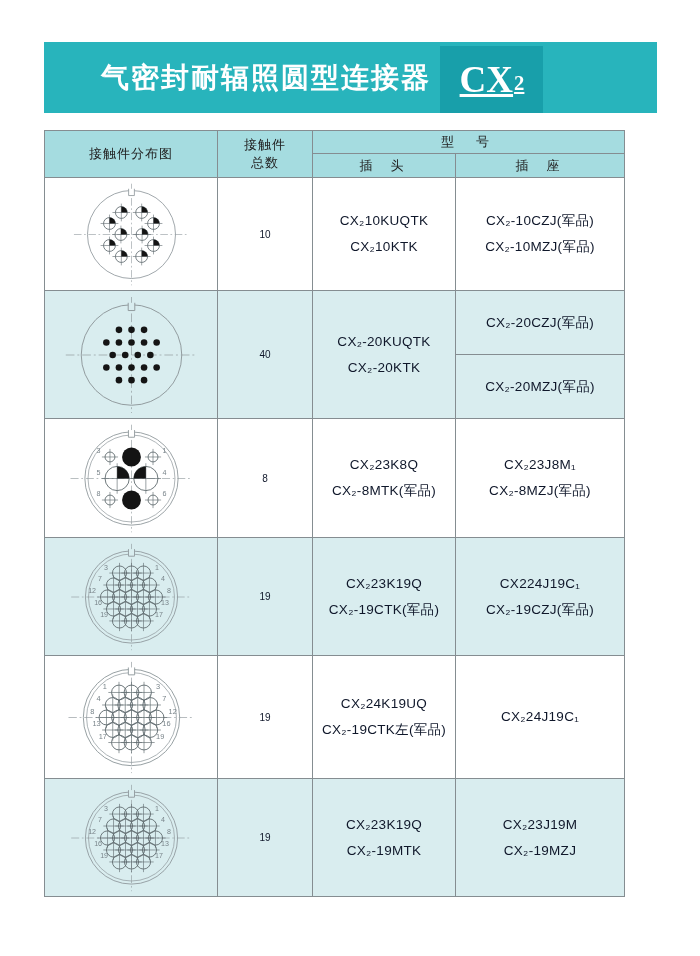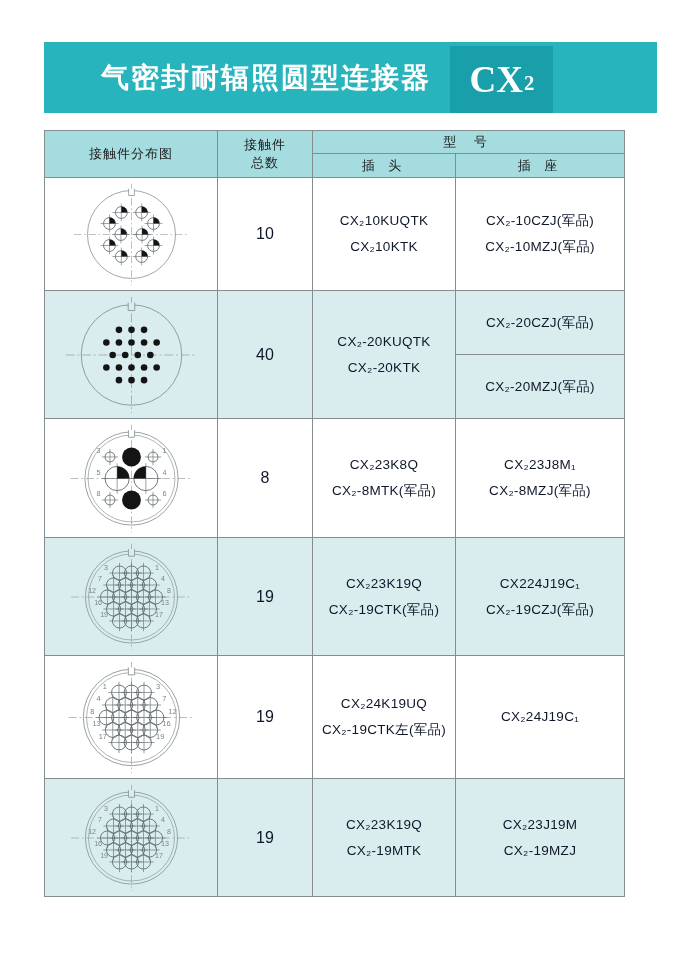--- a/index.html
+++ b/index.html
@@ -1,36 +1,36 @@
 <!DOCTYPE html>
 <html><head>
 <meta charset="utf-8">
 <style>
   html,body{margin:0;padding:0}
   body{width:700px;height:956px;background:#ffffff;position:relative;overflow:hidden;
        font-family:"Liberation Sans",sans-serif;}
   .banner{position:absolute;left:44px;top:42px;width:613px;height:71px;background:#28b4bc;
           display:flex;align-items:center;text-align:center;}
   .banner-title{margin-left:57px;color:#ffffff;font-size:28px;font-weight:bold;letter-spacing:2px;}
-  .model-box{position:absolute;left:406px;bottom:0;width:103px;height:67px;background:#189faa;
+  .model-box{position:absolute;left:396px;bottom:0;width:103px;height:67px;background:#189faa;
              color:#ffffff;display:flex;align-items:center;justify-content:center;
-             font-family:"Liberation Serif",serif;font-size:37px;font-weight:bold;}
+             font-family:"Liberation Serif",serif;font-size:37px;font-weight:bold;text-decoration:underline;}
   .model-box sub{font-size:0.56em;line-height:0;position:relative;bottom:-3px;left:1px;}
   table.catalog{position:absolute;left:44px;top:130px;width:580px;border-collapse:collapse;
           table-layout:fixed;border:1px solid #15803d;}
   .catalog th,.catalog td{border:1px solid #858d91;}
   thead th{background:#a5dce0;font-weight:normal;font-size:13px;color:#222;
            letter-spacing:1px;text-align:center;padding:0;}
-  th.h-model{letter-spacing:7px;}
-  th.h-plug,th.h-socket{letter-spacing:5px;}
+  th.h-model{letter-spacing:7px;font-family:Liberation Mono, monospace;}
+  th.h-plug,th.h-socket{letter-spacing:5px;font-family:Liberation Mono, monospace;}
   tbody td{text-align:center;vertical-align:middle;font-size:13.5px;color:#0f172a;
            background:#ffffff;padding:0;}
   tr.shaded td{background:#d9edef;}
   .mline{line-height:26px;letter-spacing:0.3px;}
-  .count-cell{font-size:16px;}
+  .count-cell{font-size:10px;}
   .split-cell{padding:0;}
   .split-inner{display:flex;flex-direction:column;}
   .sub{flex:1;display:flex;flex-direction:column;align-items:center;justify-content:center;}
   .sub-border{border-bottom:1px solid #858d91;}
   .diagram-cell svg{display:block;margin:0 auto;}
 </style>
 </head>
 <body>
 
 <div class="banner">

